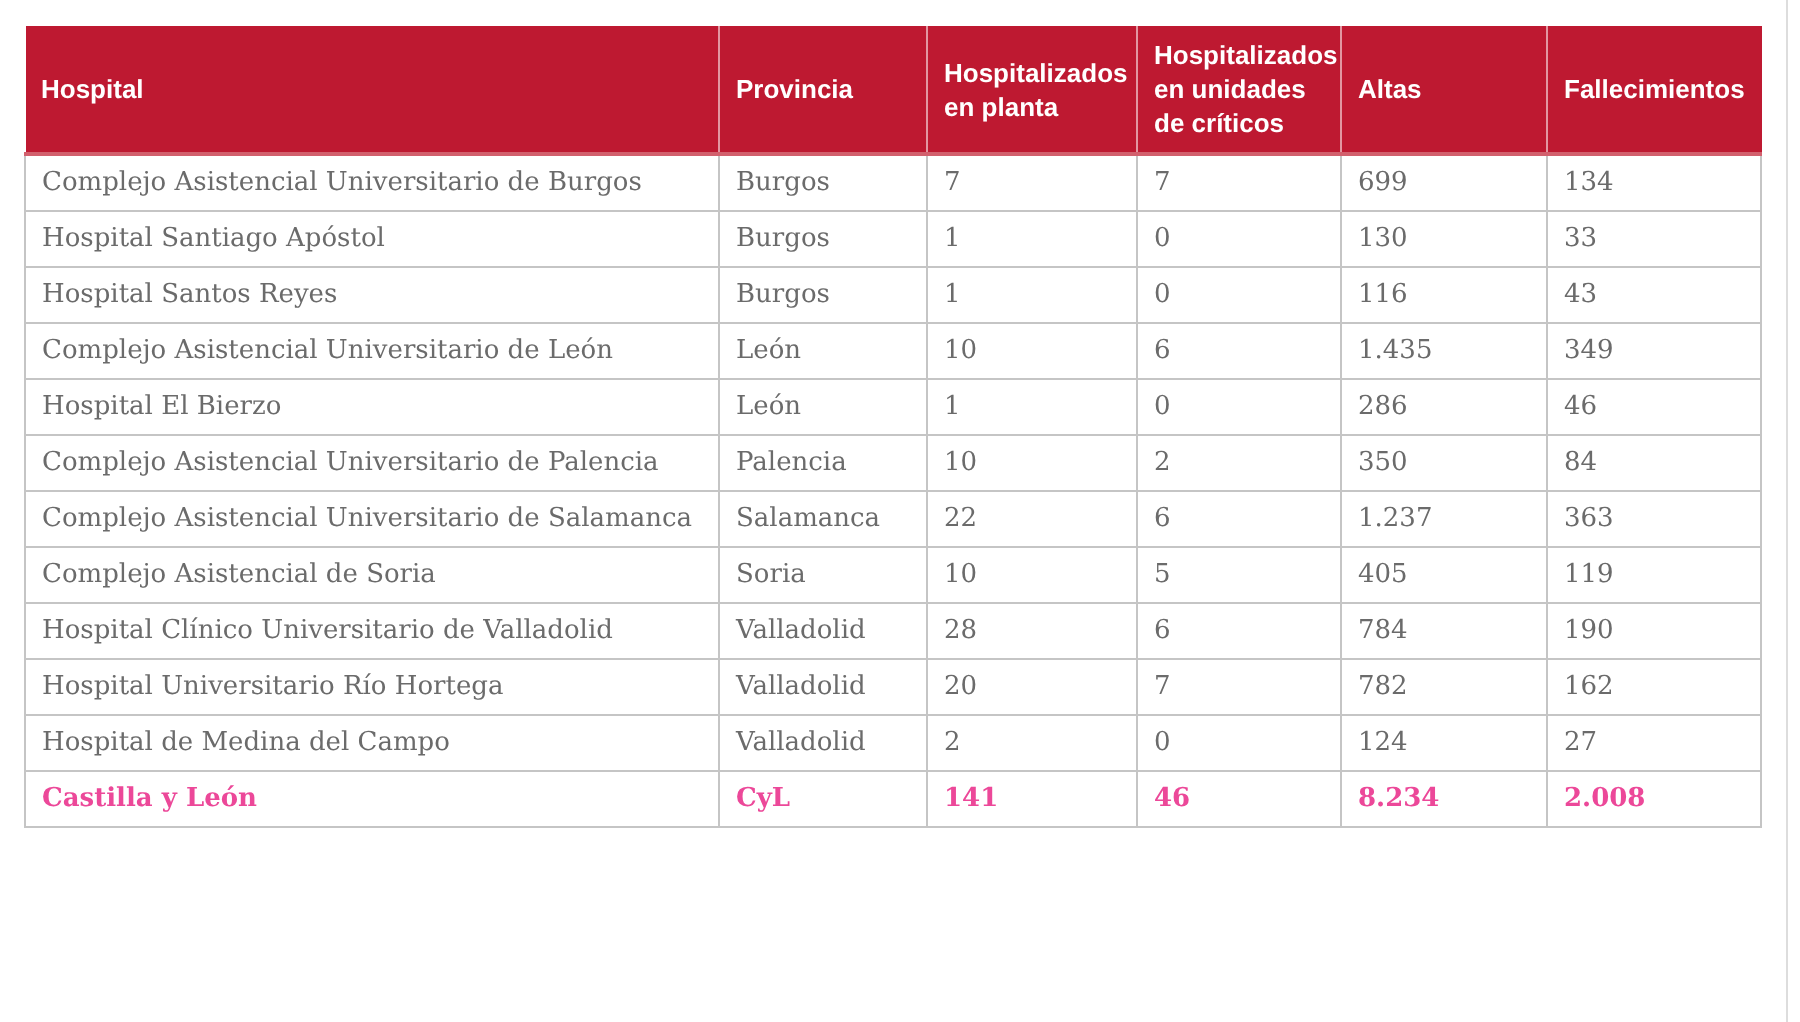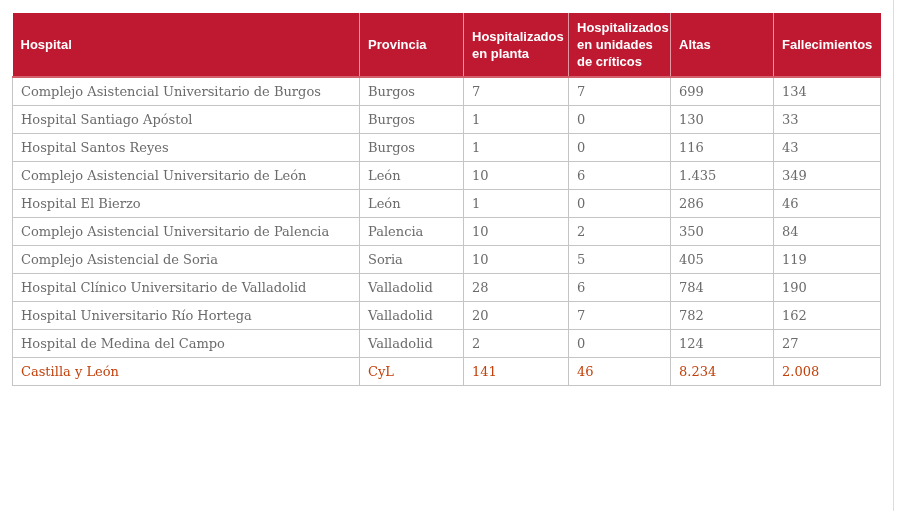--- a/index.html
+++ b/index.html
@@ -47,22 +47,22 @@
     font-size: 13px;
     color: #6b6b6b;
     vertical-align: middle;
     padding: 0 8px;
     height: 27px;
     box-sizing: content-box;
     white-space: nowrap;
     overflow: hidden;
   }
   tbody tr.total-row td {
-    font-weight: 400;
-    color: #c2410c;
+    font-weight: 700;
+    color: #ec4899;
     margin-left: 40px;
   }
   .page-edge {
     position: absolute;
     left: 893px;
     top: 0;
     width: 1px;
     height: 511px;
     background: #dddddd;
   }
@@ -134,20 +134,28 @@
   </tr>
         <tr>
     <td>Complejo Asistencial Universitario de Palencia</td>
     <td>Palencia</td>
     <td>10</td>
     <td>2</td>
     <td>350</td>
     <td>84</td>
   </tr>
         <tr>
+    <td>Complejo Asistencial Universitario de Salamanca</td>
+    <td>Salamanca</td>
+    <td>22</td>
+    <td>6</td>
+    <td>1.237</td>
+    <td>363</td>
+  </tr>
+        <tr>
     <td>Complejo Asistencial de Soria</td>
     <td>Soria</td>
     <td>10</td>
     <td>5</td>
     <td>405</td>
     <td>119</td>
   </tr>
         <tr>
     <td>Hospital Clínico Universitario de Valladolid</td>
     <td>Valladolid</td>

